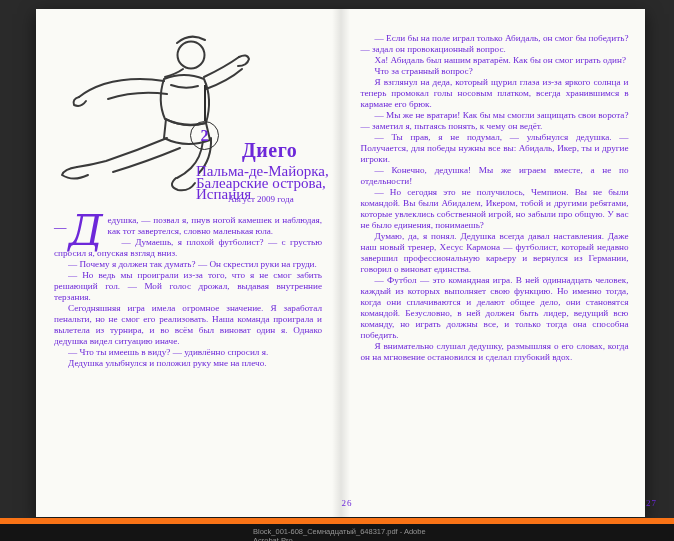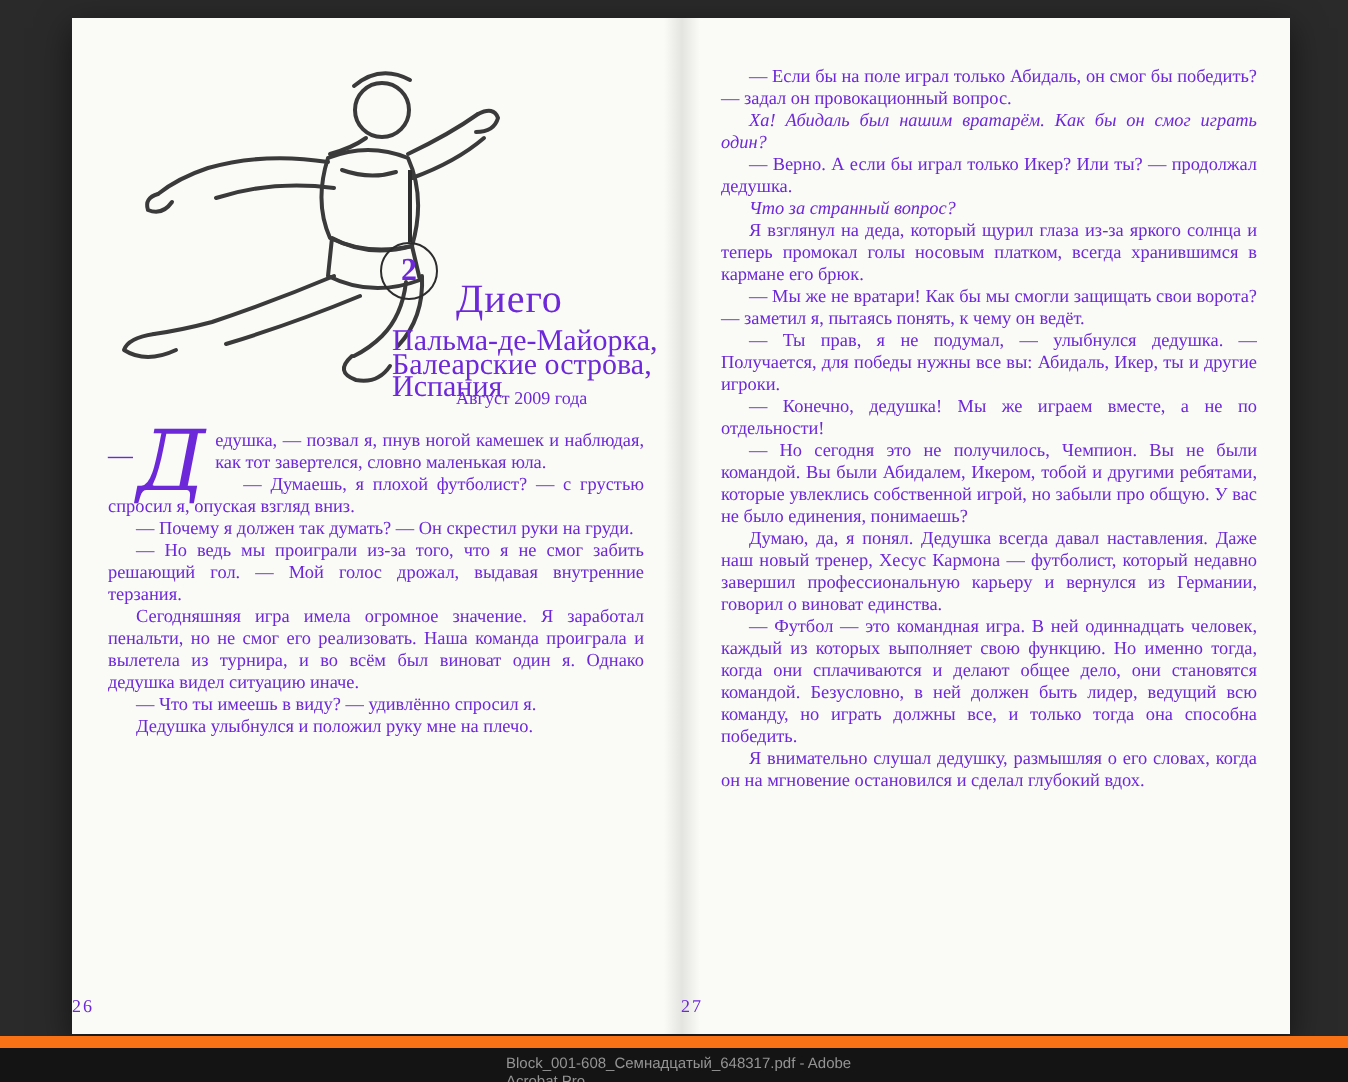--- a/index.html
+++ b/index.html
@@ -23,38 +23,38 @@
   }
   
   .illustration { position:absolute; left:4px; top:10px; width:214px; height:192px; }
   .ch-line { position:absolute; left:168px; top:76px; width:1.5px; height:36px; background:#2d2d2d; }
   .ch-circle {
     position:absolute; left:154px; top:112px; width:29px; height:29px;
     border:1.5px solid #2d2d2d; border-radius:50%;
     display:flex; align-items:center; justify-content:center;
     font-size:16px; font-weight:bold;
   }
-  .ch-title { position:absolute; left:192px; top:130px; font-size:20px; font-weight:normal; letter-spacing:.5px; }
+  .ch-title { position:absolute; left:206px; top:130px; font-size:20px; font-weight:bold; letter-spacing:.5px; }
   .ch-sub { position:absolute; left:160px; top:157px; font-size:15px; line-height:11.5px; }
   .ch-date { position:absolute; left:192px; top:185px; font-size:9px; }
   
   .body-left  { position:absolute; left:18px;  top:206px; width:268px; }
   .body-right { position:absolute; left:20px;  top:24px;  width:268px; }
   .para {
     font-size:9.2px; line-height:11px; text-align:justify;
     text-indent:14px; hyphens:auto;
   }
-  .para.italic { font-style:italic; }
+  .para.italic { }
   .para.opening { text-indent:0; }
   .dropcap-wrap { float:left; font-style:italic; margin:1px 5px 0 0; }
   .open-dash { font-size:14px; vertical-align:13px; margin-right:2px; }
   .dropcap { font-size:42px; line-height:30px; font-family:"DejaVu Serif", serif; }
   .pagenum {
-    position:absolute; bottom:9px; left:0; width:100%;
-    text-align:left; font-size:9px; letter-spacing:1px;
+    position:absolute; bottom:9px; left:12px; width:100%;
+    text-align:right; font-size:9px; letter-spacing:1px;
   }
   
   .taskbar {
     position:absolute; left:0; bottom:0; width:100%; height:23px;
     background:#141414; border-top:6px solid #f97316;
   }
   .taskbar-item {
     position:absolute; left:253px; top:3px; width:188px;
     font-family:"Liberation Sans", sans-serif;
     font-size:7.5px; line-height:9px; color:#949494;
@@ -129,21 +129,20 @@
           </div>
       </div>
 
       <div class="pagenum">26</div>
     </div>
 
     <div class="page">
       <div class="body-right">
           <p class="para">— Если бы на поле играл только Абидаль, он смог бы победить? — задал он провокационный вопрос.</p>
           <p class="para italic">Ха! Абидаль был нашим вратарём. Как бы он смог играть один?</p>
-          <p class="para">— Верно. А если бы играл только Икер? Или ты? — продолжал дедушка.</p>
           <p class="para italic">Что за странный вопрос?</p>
           <p class="para">Я взглянул на деда, который щурил глаза из-за яркого солнца и теперь промокал голы носовым платком, всегда хранившимся в кармане его брюк.</p>
           <p class="para">— Мы же не вратари! Как бы мы смогли защищать свои ворота? — заметил я, пытаясь понять, к чему он ведёт.</p>
           <p class="para">— Ты прав, я не подумал, — улыбнулся дедушка. — Получается, для победы нужны все вы: Абидаль, Икер, ты и другие игроки.</p>
           <p class="para">— Конечно, дедушка! Мы же играем вместе, а не по отдельности!</p>
           <p class="para">— Но сегодня это не получилось, Чемпион. Вы не были командой. Вы были Абидалем, Икером, тобой и другими ребятами, которые увлеклись собственной игрой, но забыли про общую. У вас не было единения, понимаешь?</p>
           <p class="para">Думаю, да, я понял. Дедушка всегда давал наставления. Даже наш новый тренер, Хесус Кармона — футболист, который недавно завершил профессиональную карьеру и вернулся из Германии, говорил о виноват единства.</p>
           <p class="para">— Футбол — это командная игра. В ней одиннадцать человек, каждый из которых выполняет свою функцию. Но именно тогда, когда они сплачиваются и делают общее дело, они становятся командой. Безусловно, в ней должен быть лидер, ведущий всю команду, но играть должны все, и только тогда она способна победить.</p>
           <p class="para">Я внимательно слушал дедушку, размышляя о его словах, когда он на мгновение остановился и сделал глубокий вдох.</p>
         </div>

